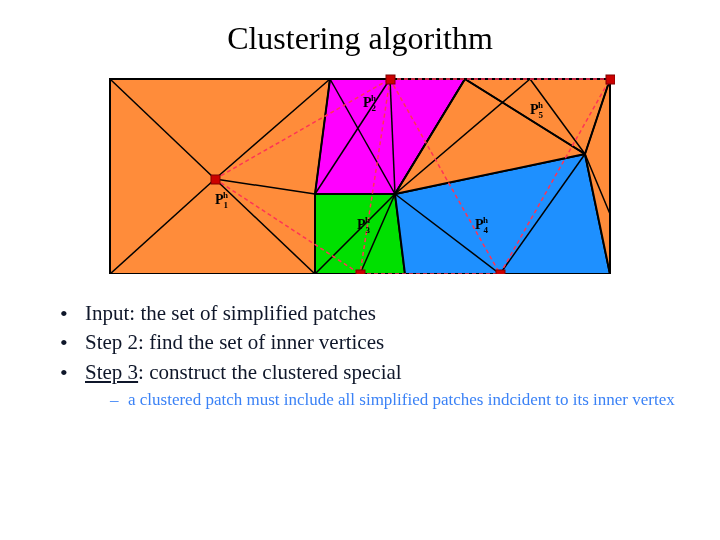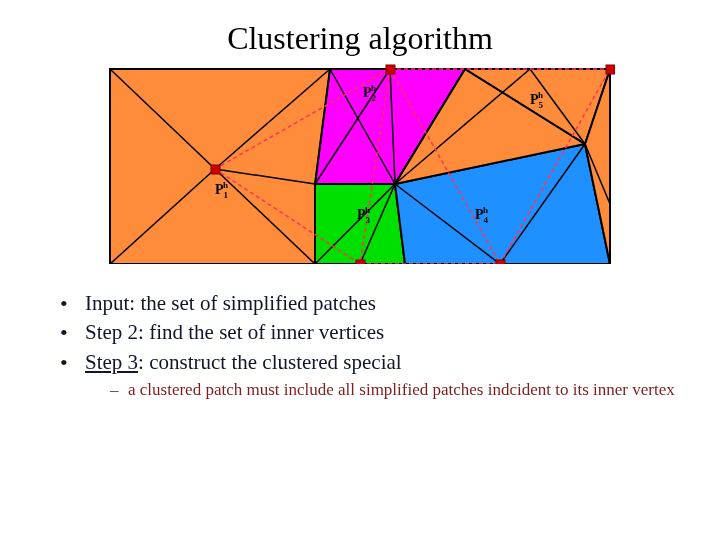--- a/index.html
+++ b/index.html
@@ -7,21 +7,21 @@
       width: 720px;
       height: 540px;
       background: #fff;
       font-family: "Times New Roman", Times, serif;
       padding: 20px 40px;
     }
     .title {
       text-align: center;
       font-size: 32px;
       font-weight: normal;
-      margin-bottom: 7px;
+      margin-bottom: 17px;
       color: #000;
     }
     .diagram {
       display: block;
       margin: 0 auto 25px auto;
     }
     .content {
       padding-left: 20px;
     }
     .bullets {
@@ -45,21 +45,21 @@
       text-align: center;
     }
     .sub {
       list-style: none;
       padding-left: 50px;
       margin-top: 2px;
     }
     .sub > li {
       font-size: 17px;
       line-height: 1.35;
-      color: #7f1d1d;
+      color: #3b82f6;
       position: relative;
       padding-left: 18px;
     }
     .sub > li::before {
       content: "–";
       position: absolute;
       left: 0;
     }
   </style>
 </head>

